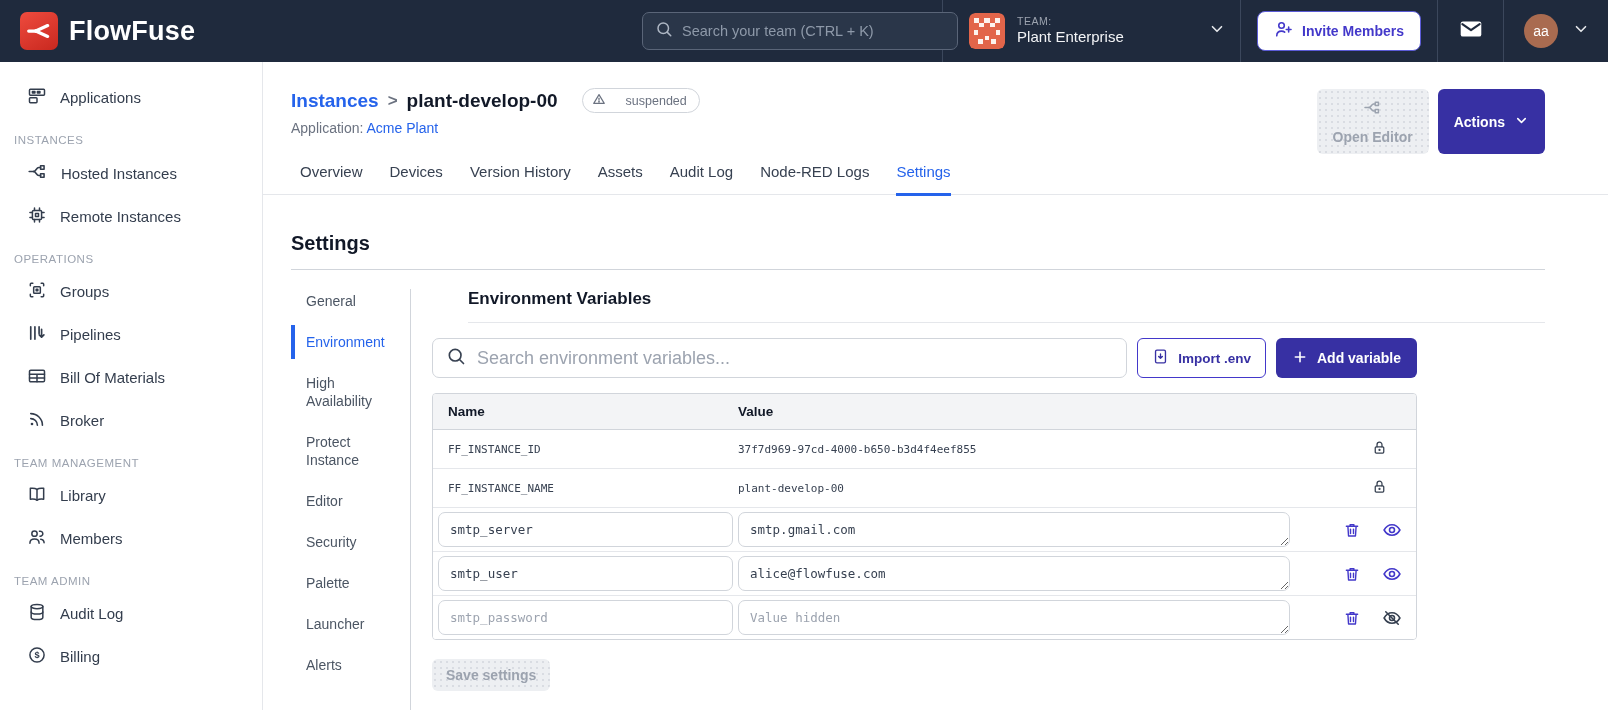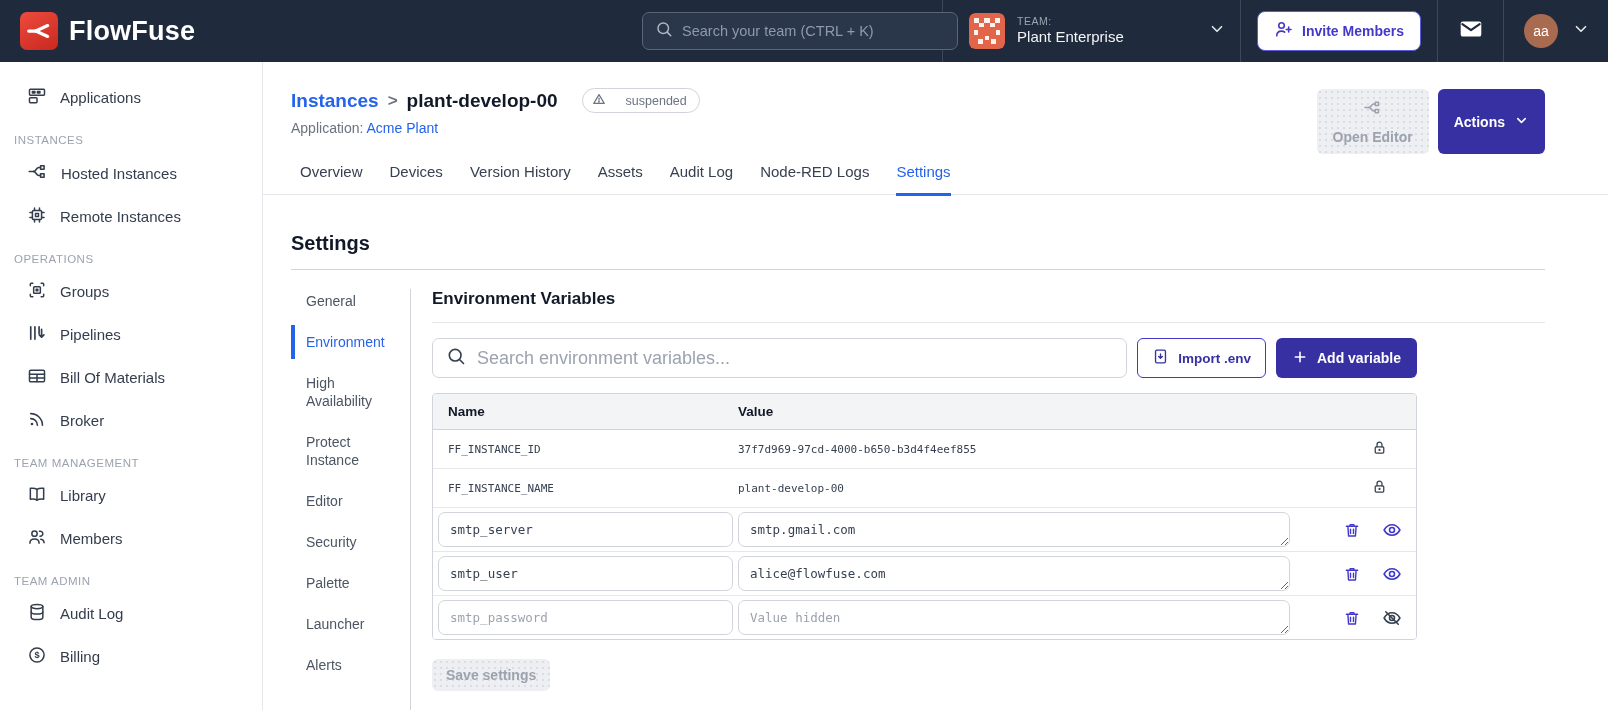--- a/index.html
+++ b/index.html
@@ -57,21 +57,21 @@
   
   .settings-title { margin-top:37px; font-size:20px; font-weight:700; color:#111827; }
   .settings-hr { border:none; border-top:1px solid #d1d5db; margin:14px 63px 0 0; }
   .settings-body { display:flex; margin-top:19px; min-height:432px; }
   .sub-nav { width:119px; padding:3px 0 0 15px; }
   .sub-item { position:relative; width:92px; font-size:14px; color:#4b5563; line-height:18px; margin-bottom:23px; cursor:pointer; }
   .sub-item.active { color:#2563eb; }
   .sub-item.active::before { content:""; position:absolute; left:-15px; top:-8px; bottom:-8px; width:4px; background:#2563eb; }
   .vdiv { width:1px; background:#d1d5db; }
   .env { flex:1; padding:0 63px 0 21px; }
-  .env-heading { font-size:17px; font-weight:700; color:#111827; padding-bottom:13px; border-bottom:1px solid #e5e7eb; }
+  .env-heading { font-size:17px; font-weight:700; color:#111827; padding-bottom:13px; border-bottom:1px solid #e5e7eb;margin-left:36px; }
   .env-inner { width:985px; }
   .search-row { display:flex; gap:10px; margin-top:15px; height:40px; }
   .env-search { flex:1; display:flex; align-items:center; gap:11px; border:1px solid #d1d5db; border-radius:7px; padding:0 13px; background:#fff; }
   .env-search input { flex:1; border:none; outline:none; font-size:18px; color:#374151; font-family:inherit; }
   .env-search input::placeholder { color:#9ca3af; }
   .btn-outline { background:#fff; border:1px solid #4338ca; color:#3730a3; font-size:13.5px; padding:3px 14px; }
 
   
   .env-table { margin-top:15px; border:1px solid #d1d5db; border-radius:4px; overflow:hidden; }
   .trow { display:grid; grid-template-columns:305px 1fr 120px; align-items:center; }

